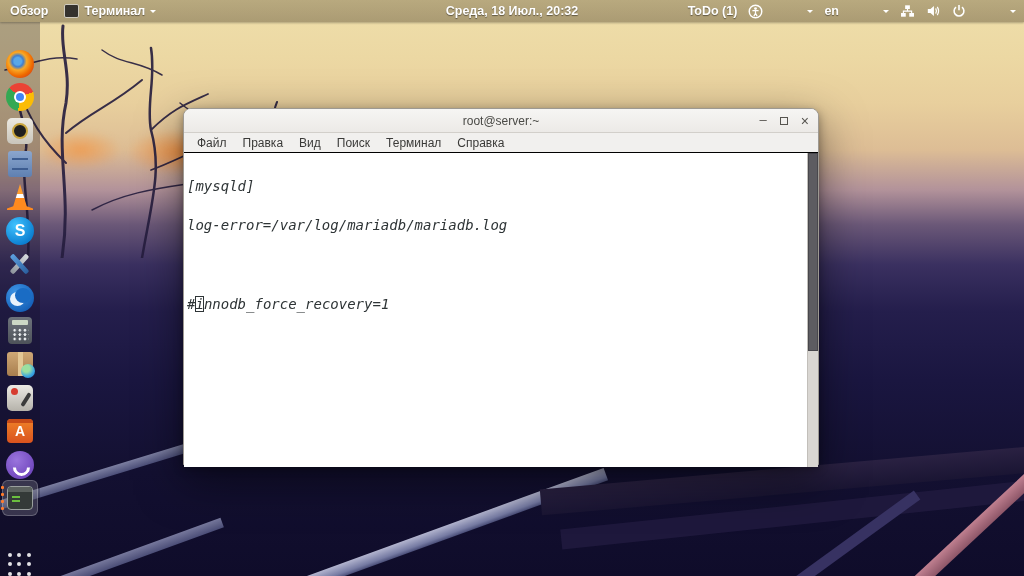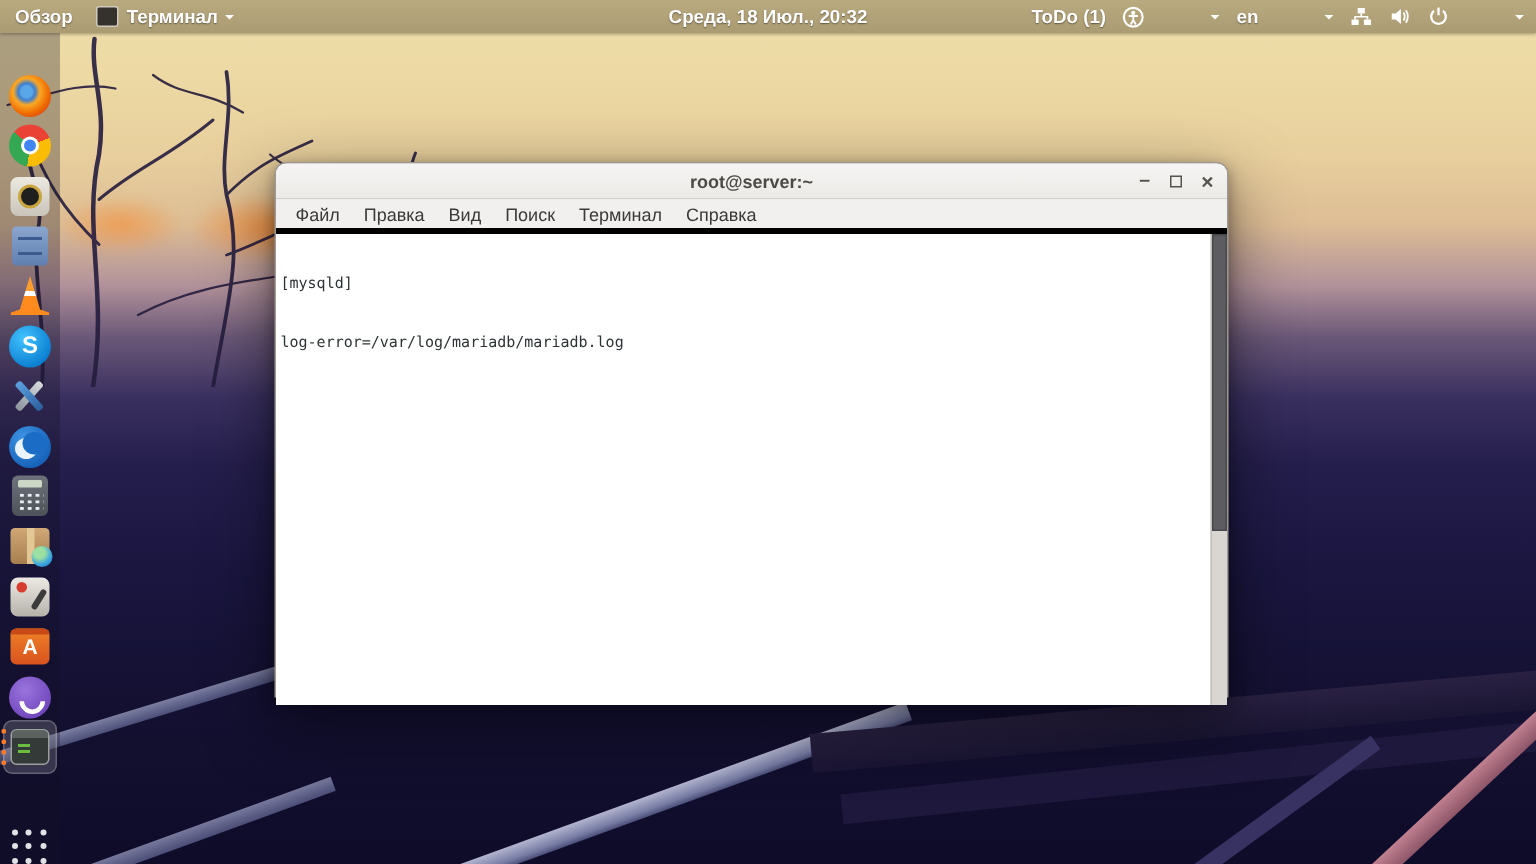--- a/index.html
+++ b/index.html
@@ -88,31 +88,31 @@
   .show-apps{position:absolute;left:8px;top:531px;width:24px;height:24px;display:grid;
     grid-template-columns:repeat(3,1fr);gap:4px;}
   .show-apps i{width:4px;height:4px;border-radius:50%;background:rgba(255,255,255,.88);}
 
   
   .window{position:absolute;left:183px;top:108px;width:636px;height:357px;z-index:6;
     border:1px solid #9d9992;border-radius:8px 8px 0 0;box-sizing:border-box;background:#fff;
     box-shadow:0 15px 45px rgba(0,0,0,.5),0 3px 10px rgba(0,0,0,.35);}
   .titlebar{height:23px;background:linear-gradient(#f6f5f3,#eceae7);border-bottom:1px solid #d2cfca;
     border-radius:7px 7px 0 0;position:relative;display:flex;align-items:center;justify-content:center;
-    font-size:12px;font-weight:bold;color:#4a4a46;text-align:center;}
+    font-size:12px;font-weight:normal;color:#4a4a46;text-align:center;}
   .win-controls{position:absolute;right:9px;top:0;height:100%;display:flex;align-items:center;gap:13px;color:#56544f;}
   .wc-min{font-size:13px;line-height:1;margin-top:-2px;}
   .wc-max{width:8px;height:8px;border:1.5px solid #56544f;box-sizing:border-box;}
   .wc-close{font-size:14px;line-height:1;}
-  .menubar{height:19px;background:#f1f0ee;border-bottom:4px solid #000000;display:flex;align-items:center;
+  .menubar{height:19px;background:#f1f0ee;border-bottom:1px solid #000000;display:flex;align-items:center;
     font-size:12px;color:#3a3a38;padding-left:5px;}
   .menu-item{padding:0 8px;}
   .term{position:relative;height:313px;background:#fff;overflow:hidden;
-    font-family:"DejaVu Sans Mono",monospace;font-size:10px;line-height:13.05px;color:#2e3436;
-    padding:1px 14px 0 3px;white-space:pre;}
+    font-family:"DejaVu Sans Mono",monospace;font-size:14px;line-height:13.05px;color:#2e3436;
+    padding:1px 14px 0 3px;white-space:pre;font-style:italic;}
   .tl{height:13.05px;}
   .cursor{outline:1px solid #2e3436;outline-offset:-1px;}
   .sbar{position:absolute;right:0;top:0;width:11px;height:100%;background:#d9d6d2;border-left:1px solid #c2bfba;box-sizing:border-box;}
   .sthumb{position:absolute;left:0;right:0;top:0;height:198px;background:#5d5c61;border:1px solid #48474c;box-sizing:border-box;}
 </style>
 </head>
 <body>
 
 <div class="stage">
 
@@ -275,20 +275,21 @@
       <span class="menu-item">Правка</span>
       <span class="menu-item">Вид</span>
       <span class="menu-item">Поиск</span>
       <span class="menu-item">Терминал</span>
       <span class="menu-item">Справка</span>
     </div>
     <div class="term">
       <div class="tl">[mysqld]</div>
       <div class="tl">log-error=/var/log/mariadb/mariadb.log</div>
       <div class="tl"></div>
+      <div class="tl"><span>#</span><span class="cursor">i</span><span>nnodb_force_recovery=1</span></div>
       <div class="tl"></div>
       
       
       
       
       
       
       
       
       

